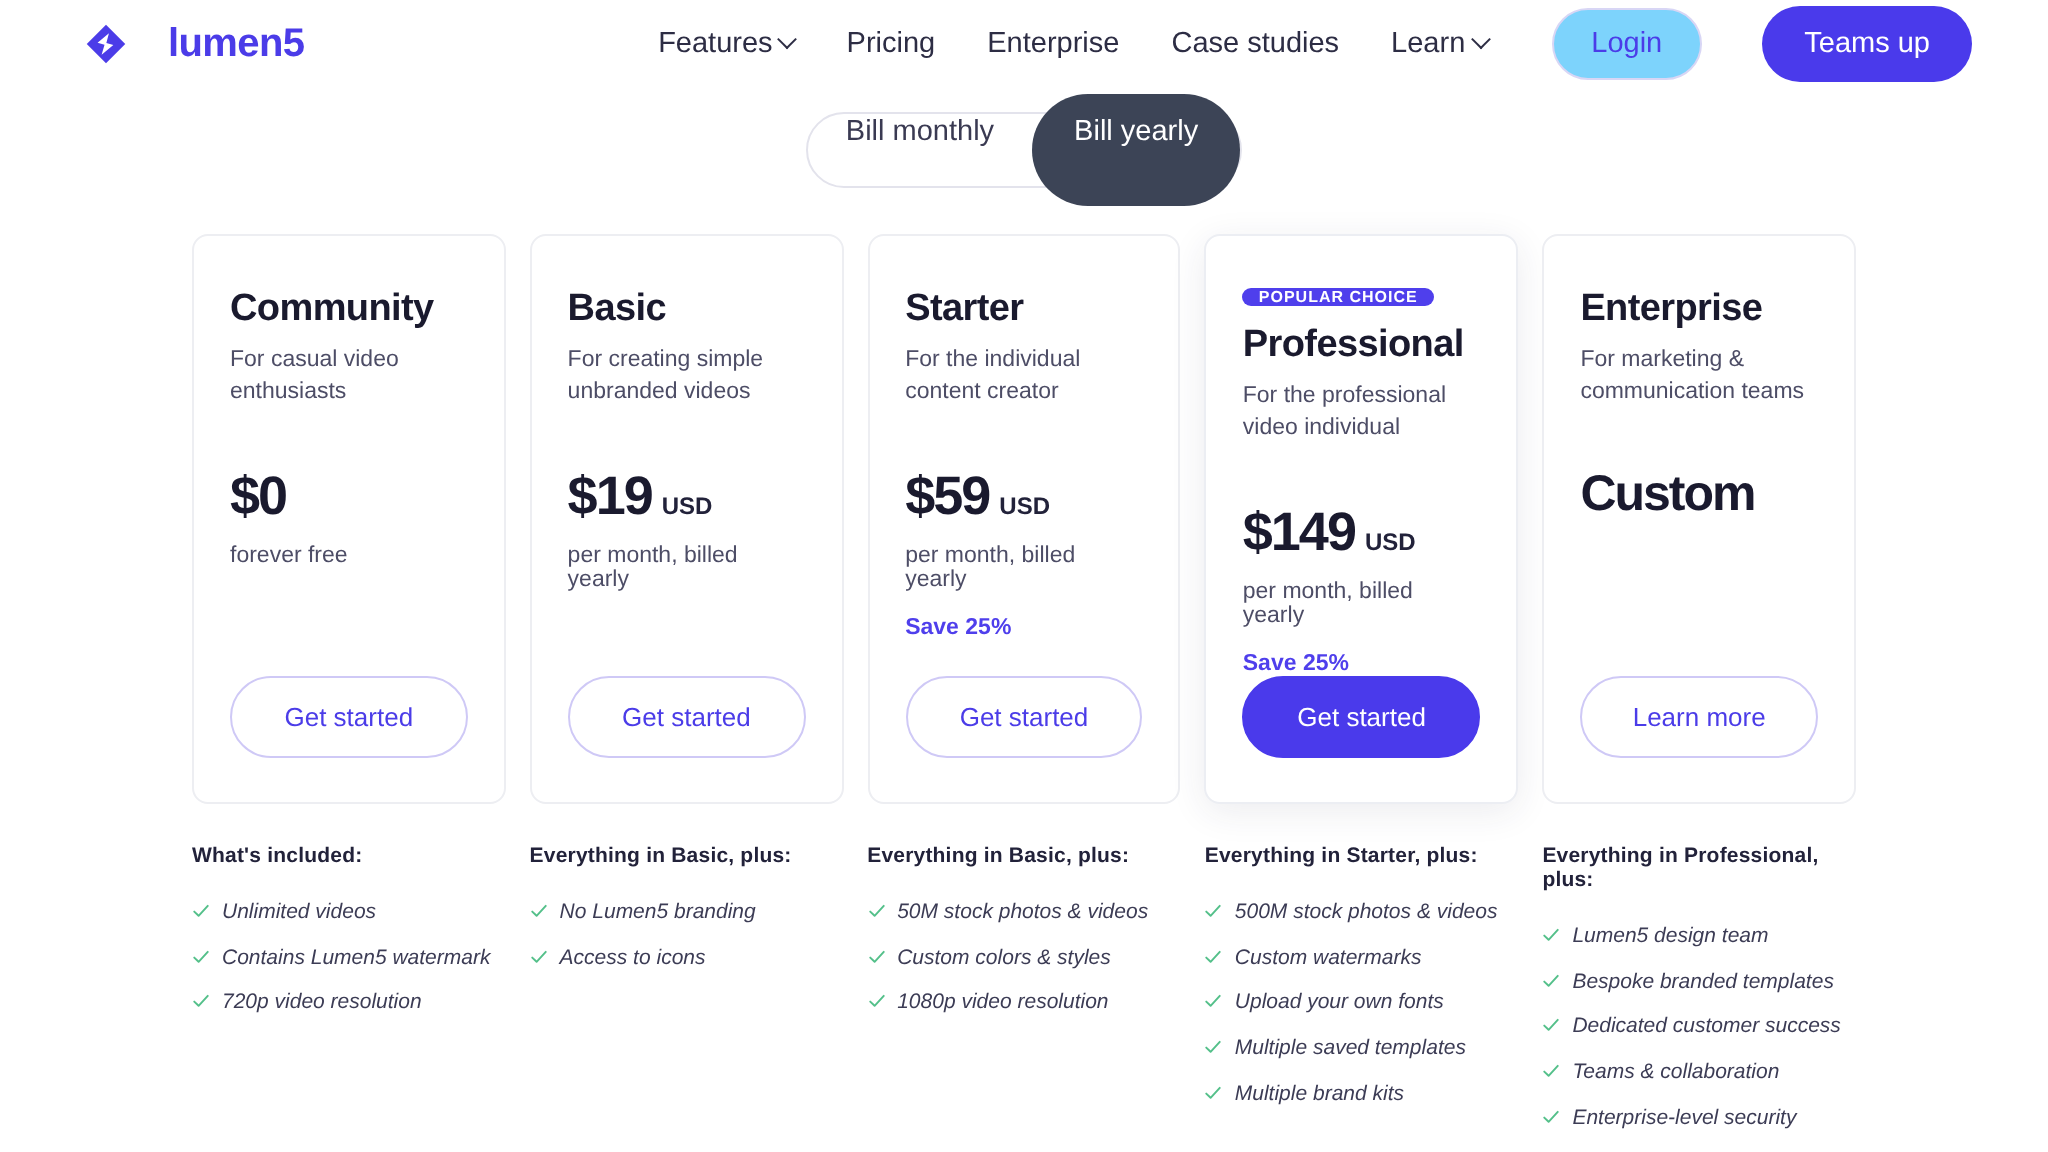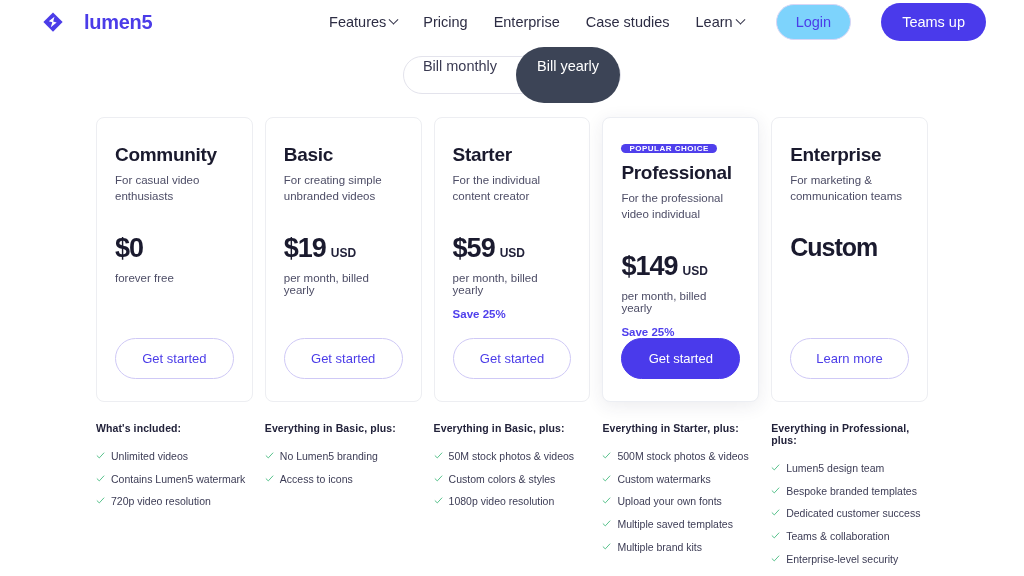--- a/index.html
+++ b/index.html
@@ -132,21 +132,21 @@
   }
   .cta.primary { background: #4a3aeb; border-color: #4a3aeb; color: #fff; }
 
   
   .features {
     display: flex; padding: 0 96px; margin-top: 20px; justify-content: center;
   }
   .fcol { width: 161px; }
   .fcol + .fcol { margin-left: 12px; }
   .fhead { font-size: 10.5px; font-weight: 700; color: #22223a; letter-spacing: .1px; }
-  .flist { list-style: none; margin-top: 16px; }
+  .flist { list-style: none; margin-top: 16px; font-style: italic; }
   .fitem {
     display: flex; align-items: flex-start; gap: 6px;
     font-size: 10.5px; color: #3c3c55; line-height: 1.3;
     margin-bottom: 9px;
   }
   .check {
     flex: 0 0 auto; width: 9px; height: 9px; margin-top: 1px;
     display: block;
   }
 </style>

